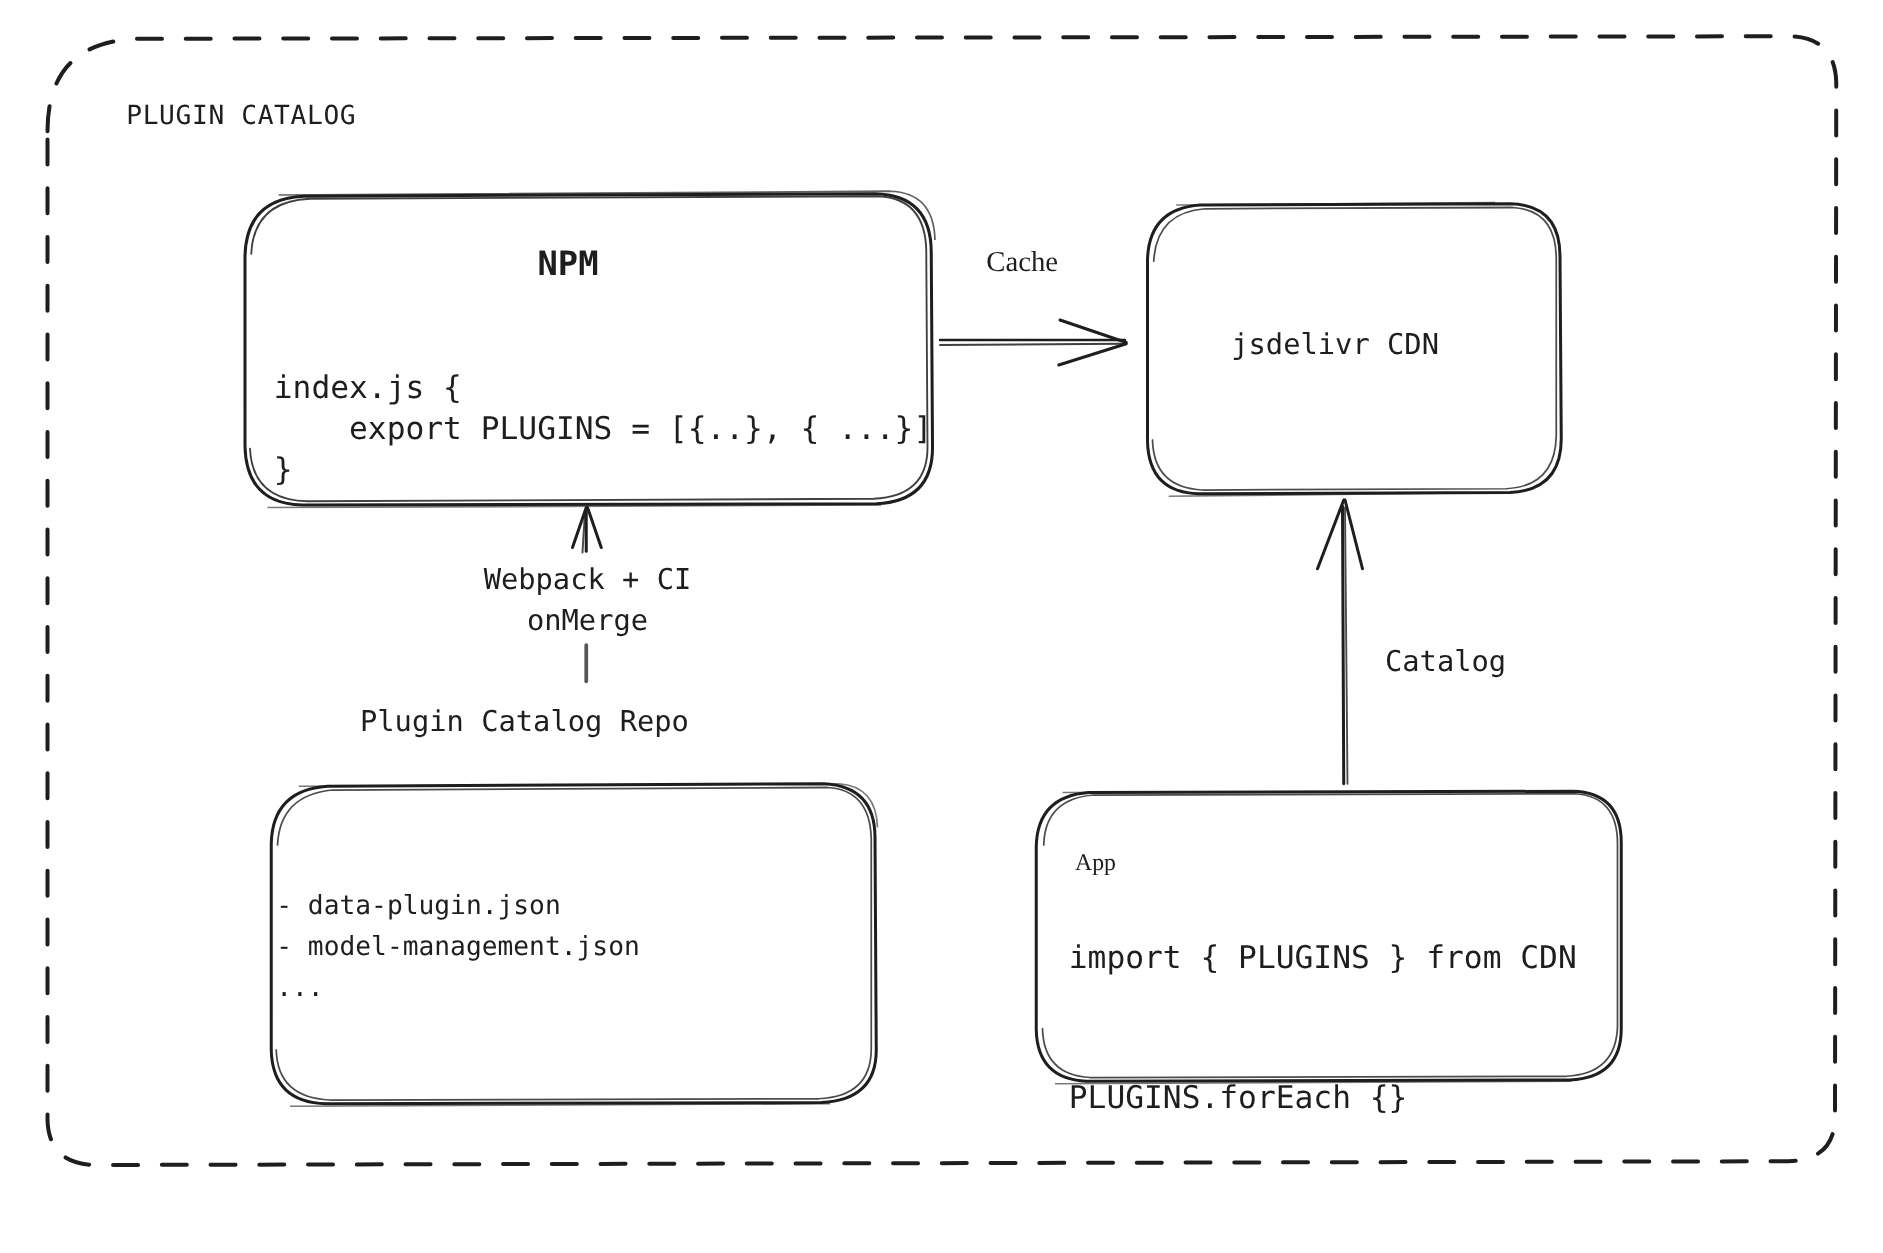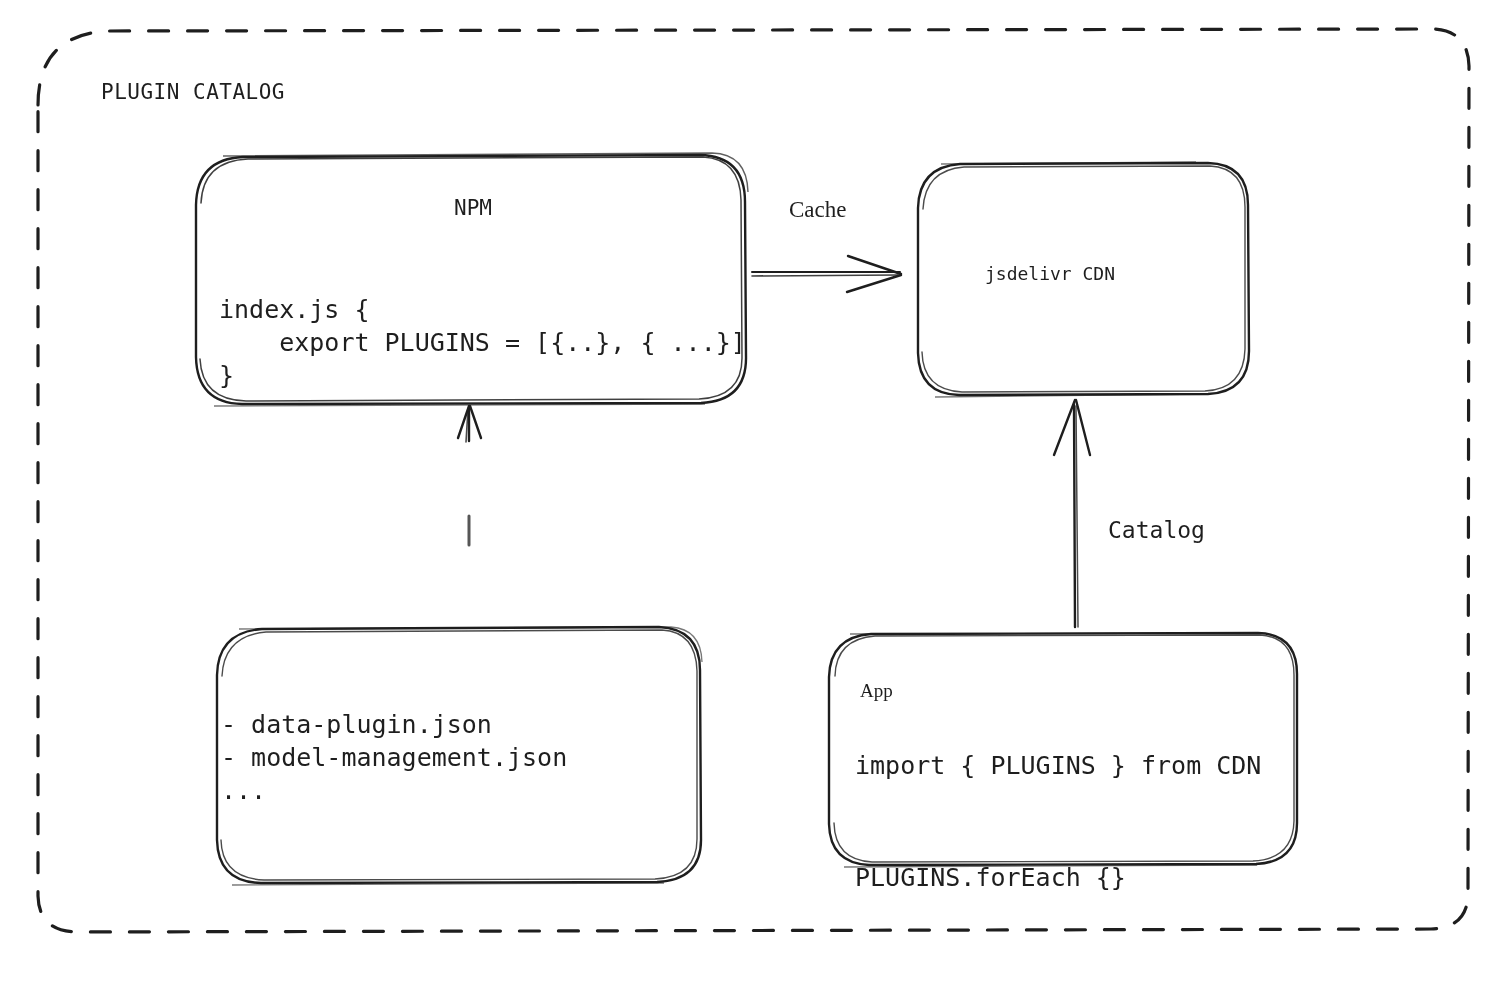--- a/index.html
+++ b/index.html
@@ -40,37 +40,38 @@
   
   #frame-title {
     left: 101px;
     top: 82px;
     font-size: 21px;
     letter-spacing: 0.5px;
   }
 
   
   #npm-title {
-    left: 454px;
+    left: 430px;
     top: 198px;
-    font-size: 21px;
+    font-size: 27px;
+    font-weight: bold;
   }
   #npm-code {
     left: 219px;
     top: 253px;
     font-size: 25px;
     line-height: 33px;
     margin-top: 40px;
   }
 
   
   #cdn-title {
     left: 985px;
     top: 265px;
-    font-size: 18px;
+    font-size: 23px;
   }
 
   
   #cache-label {
     left: 789px;
     top: 198px;
     font-size: 23px;
   }
   #webpack-label {
     left: 372px;
@@ -88,21 +89,21 @@
   #repo-label {
     left: 288px;
     top: 567px;
     font-size: 23px;
   }
 
   
   #repo-list {
     left: 221px;
     top: 708px;
-    font-size: 25px;
+    font-size: 21px;
     line-height: 33px;
   }
 
   
   #app-title {
     left: 860px;
     top: 681px;
     font-size: 19px;
   }
   #app-code {
@@ -180,23 +181,26 @@
   <div class="lbl mono" id="npm-title">NPM</div>
 
   <div class="lbl mono" id="npm-code">index.js {
     export PLUGINS = [{..}, { ...}]
 }</div>
 
   <div class="lbl mono" id="cdn-title">jsdelivr CDN</div>
 
   <div class="lbl sans" id="cache-label">Cache</div>
 
+  <div class="lbl mono" id="webpack-label">Webpack + CI
+onMerge</div>
 
   <div class="lbl mono" id="import-label">Catalog</div>
 
+  <div class="lbl mono" id="repo-label">Plugin Catalog Repo</div>
 
   <div class="lbl mono" id="repo-list">- data-plugin.json
 - model-management.json
 ...</div>
 
   <div class="lbl sans" id="app-title">App</div>
 
   <div class="lbl mono" id="app-code">import { PLUGINS } from CDN
 
 PLUGINS.forEach {}</div>

